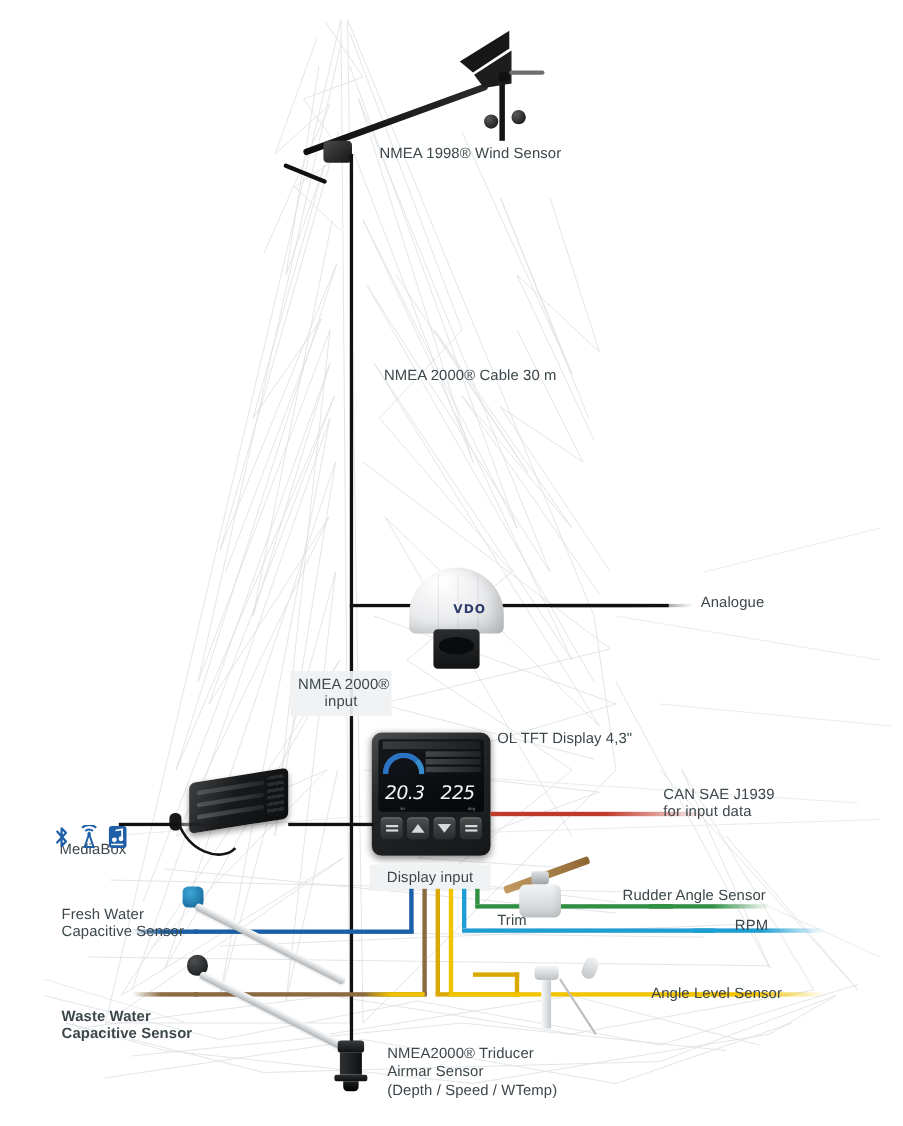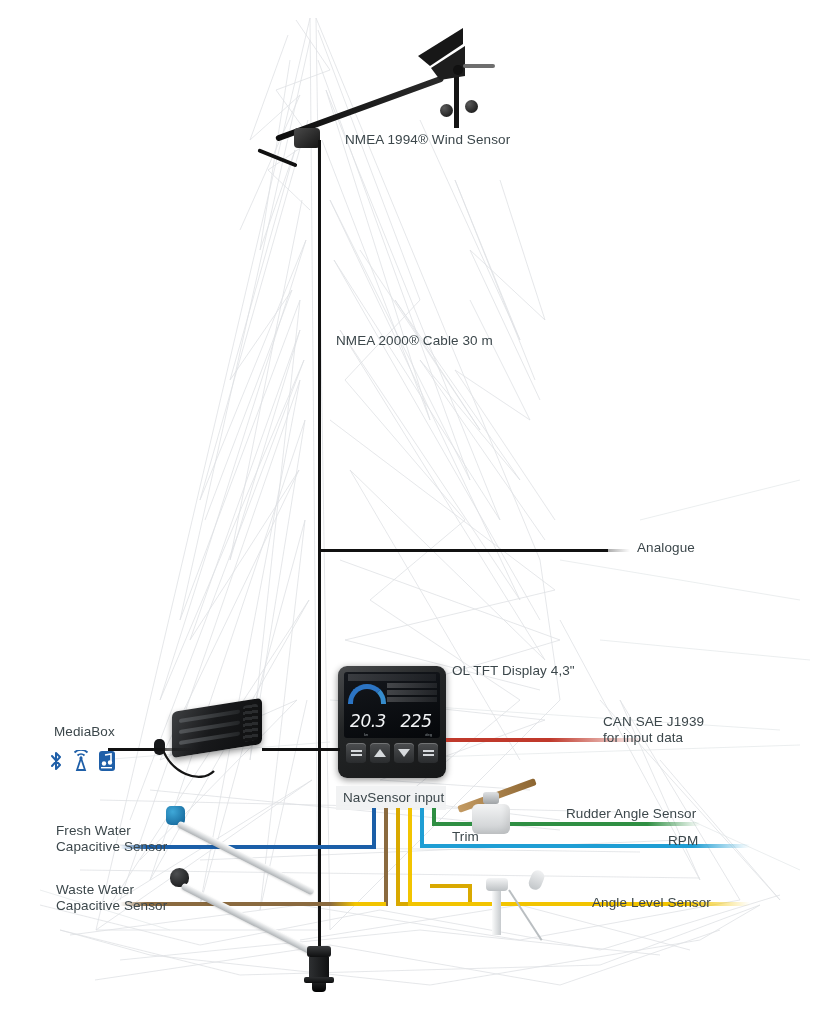--- a/index.html
+++ b/index.html
@@ -193,30 +193,43 @@
     <div class="wind-post" style="left:196px;top:52px;height:58px;"></div>
     <div class="cup" style="left:182px;top:86px;"></div>
     <div class="cup" style="left:207px;top:82px;"></div>
     <svg width="250" height="135" style="position:absolute;left:0;top:0;">
       <polygon points="160,38 205,10 205,26 172,48" fill="#171717"></polygon>
       <polygon points="173,50 207,28 207,58 182,62" fill="#1d1d1d"></polygon>
       <rect x="205" y="46" width="32" height="4" rx="2" fill="#6e6e6e"></rect>
       <circle cx="200" cy="52" r="5" fill="#111"></circle>
     </svg>
   </div>
-  <div class="lbl" style="left:345px;top:132px;">NMEA 1994® Wind Sensor</div>
+  <div class="lbl" style="left:345px;top:132px;">NMEA 1998® Wind Sensor</div>
 
   <div class="cable v" style="left:318px;top:140px;height:810px;"></div>
 
-  <div class="lbl" style="left:336px;top:333px;">NMEA 2000®  Cable 30 m</div>
+  <div class="lbl" style="left:349px;top:333px;">NMEA 2000®  Cable 30 m</div>
 
   <div class="cable h" style="left:318px;top:549px;width:290px;"></div>
   <div class="run h grad-fade-r" style="left:500px;top:549px;width:130px;height:3px;color:#111;"></div>
+  <div class="dev" style="left:372px;top:516px;width:110px;height:96px;">
+    <div class="dome">
+      <div class="dome-seam" style="left:26px;"></div>
+      <div class="dome-seam" style="left:44px;"></div>
+      <div class="dome-seam" style="left:62px;"></div>
+    </div>
+    <div class="vdo">VDO</div>
+    <div class="dome-base"></div>
+  </div>
   <div class="lbl" style="left:637px;top:540px;">Analogue</div>
 
+  <div class="lbl chip" style="left:264px;top:610px;width:78px;">
+    <span>NMEA 2000®</span><br>
+    <span>input</span>
+  </div>
 
   <div class="dev tft" style="left:338px;top:666px;">
     <div class="tft-screen">
       <div class="tft-top"></div>
       <div class="tft-arc"></div>
       <div class="tft-rows">
         <div class="tft-row"></div>
         <div class="tft-row"></div>
         <div class="tft-row"></div>
       </div>
@@ -253,21 +266,21 @@
       <i style="top:8px;"></i>
       <i style="top:19px;"></i>
       <i style="top:30px;"></i>
       <div class="c"></div>
     </div>
     <svg width="120" height="70" style="position:absolute;left:-32px;top:26px;">
       <path d="M22 16 C 30 42, 60 54, 74 40" stroke="#141414" stroke-width="2.4" fill="none"></path>
       <rect x="14" y="8" width="11" height="16" rx="5" fill="#17181a"></rect>
     </svg>
   </div>
-  <div class="lbl" style="left:54px;top:724px;">MediaBox</div>
+  <div class="lbl" style="left:54px;top:764px;">MediaBox</div>
   <div class="run h grad-fade-r" style="left:108px;top:748px;width:86px;height:3px;color:#111;"></div>
 
   <div class="mb-icons" style="left:48px;top:750px;">
     <svg width="16" height="22" viewBox="0 0 16 22">
       <path d="M4 6 L12 15 L8 19 L8 3 L12 7 L4 16" stroke="#1f5fa8" stroke-width="2" fill="none" stroke-linejoin="round" stroke-linecap="round"></path>
     </svg>
     <svg width="20" height="22" viewBox="0 0 20 22">
       <path d="M10 8 L6 20 L14 20 Z" fill="none" stroke="#1f5fa8" stroke-width="1.8"></path>
       <path d="M6.5 5.5 a5 5 0 0 1 7 0" stroke="#1f5fa8" stroke-width="1.8" fill="none"></path>
       <path d="M3.5 2.5 a9.5 9.5 0 0 1 13 0" stroke="#1f5fa8" stroke-width="1.8" fill="none"></path>
@@ -284,21 +297,21 @@
 
   <div class="cable h" style="left:262px;top:748px;width:78px;"></div>
 
   <div class="run h grad-fade-r" style="left:446px;top:738px;width:200px;height:4px;color:#c0392b;"></div>
   <div class="lbl" style="left:603px;top:714px;text-align:left;">
     <span>CAN SAE J1939</span><br>
     <span>for input data</span>
   </div>
 
   <div class="lbl chip" style="left:336px;top:786px;width:96px;">
-    <span>NavSensor input</span>
+    <span>Display input</span>
   </div>
 
   <div class="run v" style="left:372px;top:808px;height:40px;background:#1b5fa8;"></div>
   <div class="run v" style="left:384px;top:808px;height:97px;background:#8a6a3f;"></div>
   <div class="run v" style="left:396px;top:808px;height:97px;background:#d9a900;"></div>
   <div class="run v" style="left:408px;top:808px;height:97px;background:#f2c400;"></div>
   <div class="run v" style="left:420px;top:808px;height:36px;background:#1f9ed4;"></div>
   <div class="run v" style="left:432px;top:808px;height:14px;background:#2f8f43;"></div>
 
   <div class="run h" style="left:176px;top:845px;width:200px;height:4px;background:#1b5fa8;"></div>
@@ -322,21 +335,21 @@
 
   <div class="run h" style="left:408px;top:902px;width:230px;height:4px;background:#f2c400;"></div>
   <div class="run h grad-fade-r" style="left:620px;top:902px;width:130px;height:4px;color:#f2c400;"></div>
   <div class="run h grad-fade-l" style="left:330px;top:902px;width:56px;height:4px;color:#f2c400;"></div>
   <div class="lbl" style="left:592px;top:895px;">Angle Level Sensor</div>
 
   <div class="lbl" style="left:56px;top:823px;">
     <span>Fresh Water</span><br>
     <span>Capacitive Sensor</span>
   </div>
-  <div class="lbl" style="left:56px;top:882px;">
+  <div class="lbl" style="left:56px;top:916px;font-weight:bold;">
     <span>Waste Water</span><br>
     <span>Capacitive Sensor</span>
   </div>
 
   <div class="dev" style="left:166px;top:806px;">
     <div class="probe-head head-blue" style="left:0;top:0;"></div>
     <div class="probe" style="left:12px;top:14px;width:152px;transform:rotate(27deg);"></div>
   </div>
   <div class="dev" style="left:170px;top:868px;">
     <div class="probe-head head-black" style="left:0;top:0;"></div>
@@ -355,14 +368,19 @@
     <div class="fuel-rod" style="left:22px;top:12px;"></div>
     <div class="float" style="left:44px;top:-8px;"></div>
   </div>
 
   <div class="dev trid" style="left:304px;top:946px;">
     <div class="cap"></div>
     <div class="barrel"></div>
     <div class="flange"></div>
     <div class="tip"></div>
   </div>
+  <div class="lbl" style="left:352px;top:950px;">
+    <span>NMEA2000® Triducer</span><br>
+    <span>Airmar Sensor</span><br>
+    <span class="small">(Depth / Speed / WTemp)</span>
+  </div>
 
 </div>
 
 </body></html>

